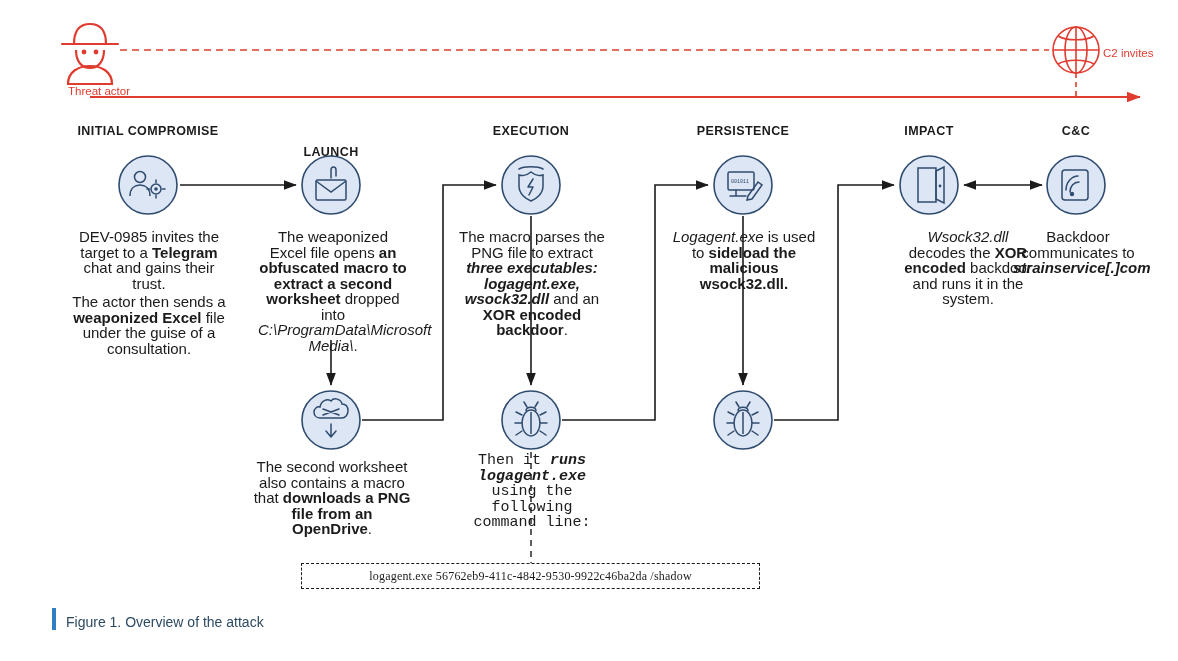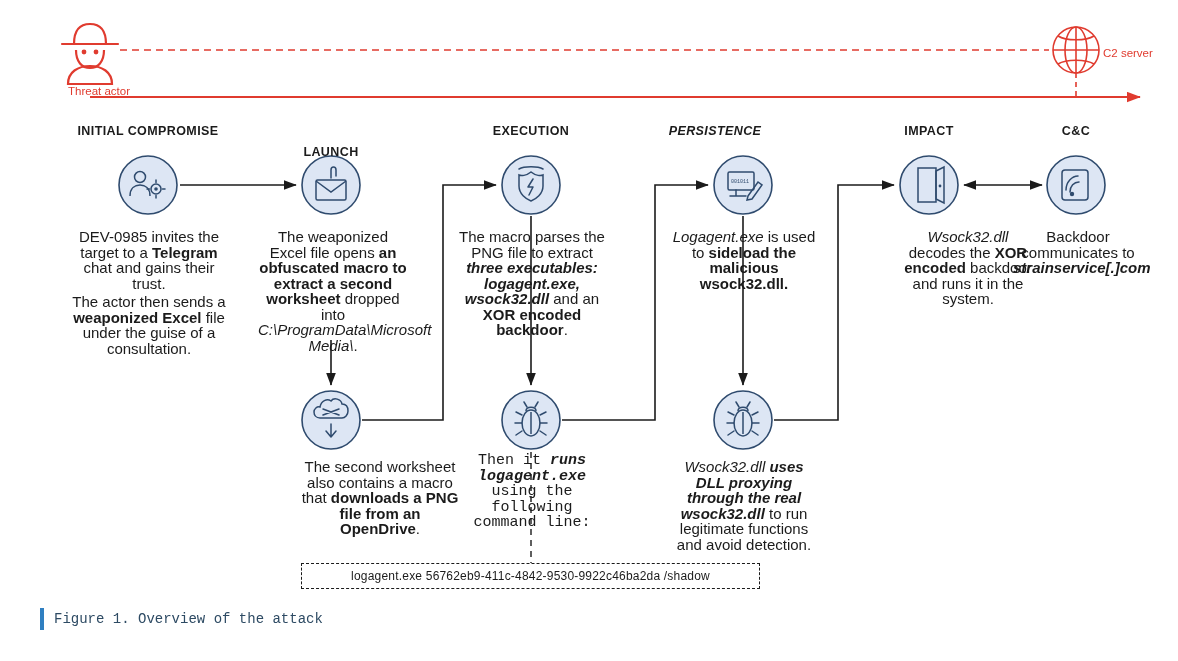--- a/index.html
+++ b/index.html
@@ -73,36 +73,35 @@
     top: 563px;
     width: 459px;
     height: 26px;
     border: 1.5px dashed #1b1b1b;
     display: flex;
     align-items: center;
     justify-content: center;
     box-sizing: border-box;
   }
   .cmd-text {
-    font-family: Liberation Sans, sans-serif;
+    font-family: Liberation Serif, serif;
     font-size: 12px;
     letter-spacing: 0.2px;
     color: #1b1b1b;
     white-space: nowrap;
     text-align: right;
   }
   
   .caption-wrap {
     position: absolute;
-    left: 40px;
+    left: 52px;
     top: 608px;
     display: flex;
-    align-items: center;
+    align-items: flex-end;
     gap: 10px;
-    font-family: Liberation Mono, monospace;
   }
   .caption-bar {
     width: 4px;
     height: 22px;
     background: #2f7fc1;
   }
   .caption-text {
     font-size: 14px;
     color: #2d4a63;
   }
@@ -239,55 +238,52 @@
     <line x1="743" y1="216" x2="743" y2="385" stroke="#1b1b1b" stroke-width="1.6" marker-end="url(#arrowBlack)"></line>
 
     <path d="M774 420 L838 420 L838 185 L894 185" fill="none" stroke="#1b1b1b" stroke-width="1.6" marker-end="url(#arrowBlack)"></path>
 
     <line x1="964" y1="185" x2="1042" y2="185" stroke="#1b1b1b" stroke-width="1.6" marker-end="url(#arrowBlack)" marker-start="url(#arrowBlackStart)"></line>
 
     <line x1="531" y1="452" x2="531" y2="563" stroke="#1b1b1b" stroke-width="1.4" stroke-dasharray="6,5"></line>
   </svg>
 
   <div class="threat-actor-label">Threat actor</div>
-  <div class="c2-label">C2 server</div>
+  <div class="c2-label">C2 invites</div>
 
   <div class="stage-title" style="left:68px; width:160px;">INITIAL COMPROMISE</div>
   <div class="stage-title" style="left:271px; width:120px;margin-top:21px;">LAUNCH</div>
   <div class="stage-title" style="left:461px; width:140px;">EXECUTION</div>
-  <div class="stage-title" style="left:640px; width:150px;font-style:italic;">PERSISTENCE</div>
+  <div class="stage-title" style="left:668px; width:150px;">PERSISTENCE</div>
   <div class="stage-title" style="left:869px; width:120px;">IMPACT</div>
   <div class="stage-title" style="left:1026px; width:100px;">C&amp;C</div>
 
   <div class="blurb" style="left:66px; top:229px; width:166px;">
     <span>DEV-0985 invites the target to a </span><b>Telegram</b><span> chat and gains their trust.</span>
   </div>
   <div class="blurb" style="left:258px; top:229px; width:150px;">
     <span>The weaponized Excel file opens </span><b>an obfuscated macro to extract a second worksheet</b><span> dropped into </span><i>C:\ProgramData\Microsoft Media\</i><span>.</span>
   </div>
 
   <div class="blurb" style="left:66px; top:294px; width:166px;">
     <span>The actor then sends a </span><b>weaponized Excel</b><span> file under the guise of a consultation.</span>
   </div>
-  <div class="blurb" style="left:252px; top:459px; width:160px;margin-left:48px;">
+  <div class="blurb" style="left:252px; top:459px; width:160px;">
     <span>The second worksheet also contains a macro that </span><b>downloads a PNG file from an OpenDrive</b><span>.</span>
   </div>
 
   <div class="blurb" style="left:456px; top:229px; width:152px;">
     <span>The macro parses the PNG file to extract </span><b><i>three executables: logagent.exe, wsock32.dll</i></b><span> and an </span><b>XOR encoded backdoor</b><span>.</span>
   </div>
   <div class="blurb" style="left:456px; top:453px; width:152px;font-family:Liberation Mono, monospace;">
     <span>Then it </span><b><i>runs logagent.exe</i></b><span> using the following command line:</span>
   </div>
 
   <div class="blurb" style="left:668px; top:229px; width:152px;">
     <i>Logagent.exe</i><span> is used to </span><b>sideload the malicious wsock32.dll.</b>
-  </div>
-  <div class="blurb" style="left:668px; top:459px; width:152px;">
-    <i>Wsock32.dll</i><span> </span><b><i>uses DLL proxying through the real wsock32.dll</i></b><span> to run legitimate functions and avoid detection.</span>
   </div>
 
   <div class="blurb" style="left:862px; top:229px; width:138px;margin-left:37px;">
     <i>Wsock32.dll</i><span> decodes the </span><b>XOR encoded</b><span> backdoor and runs it in the system.</span>
   </div>
 
   <div class="blurb" style="left:1013px; top:229px; width:130px;">
     <span>Backdoor communicates to </span><b><i>strainservice[.]com</i></b>
   </div>
 

